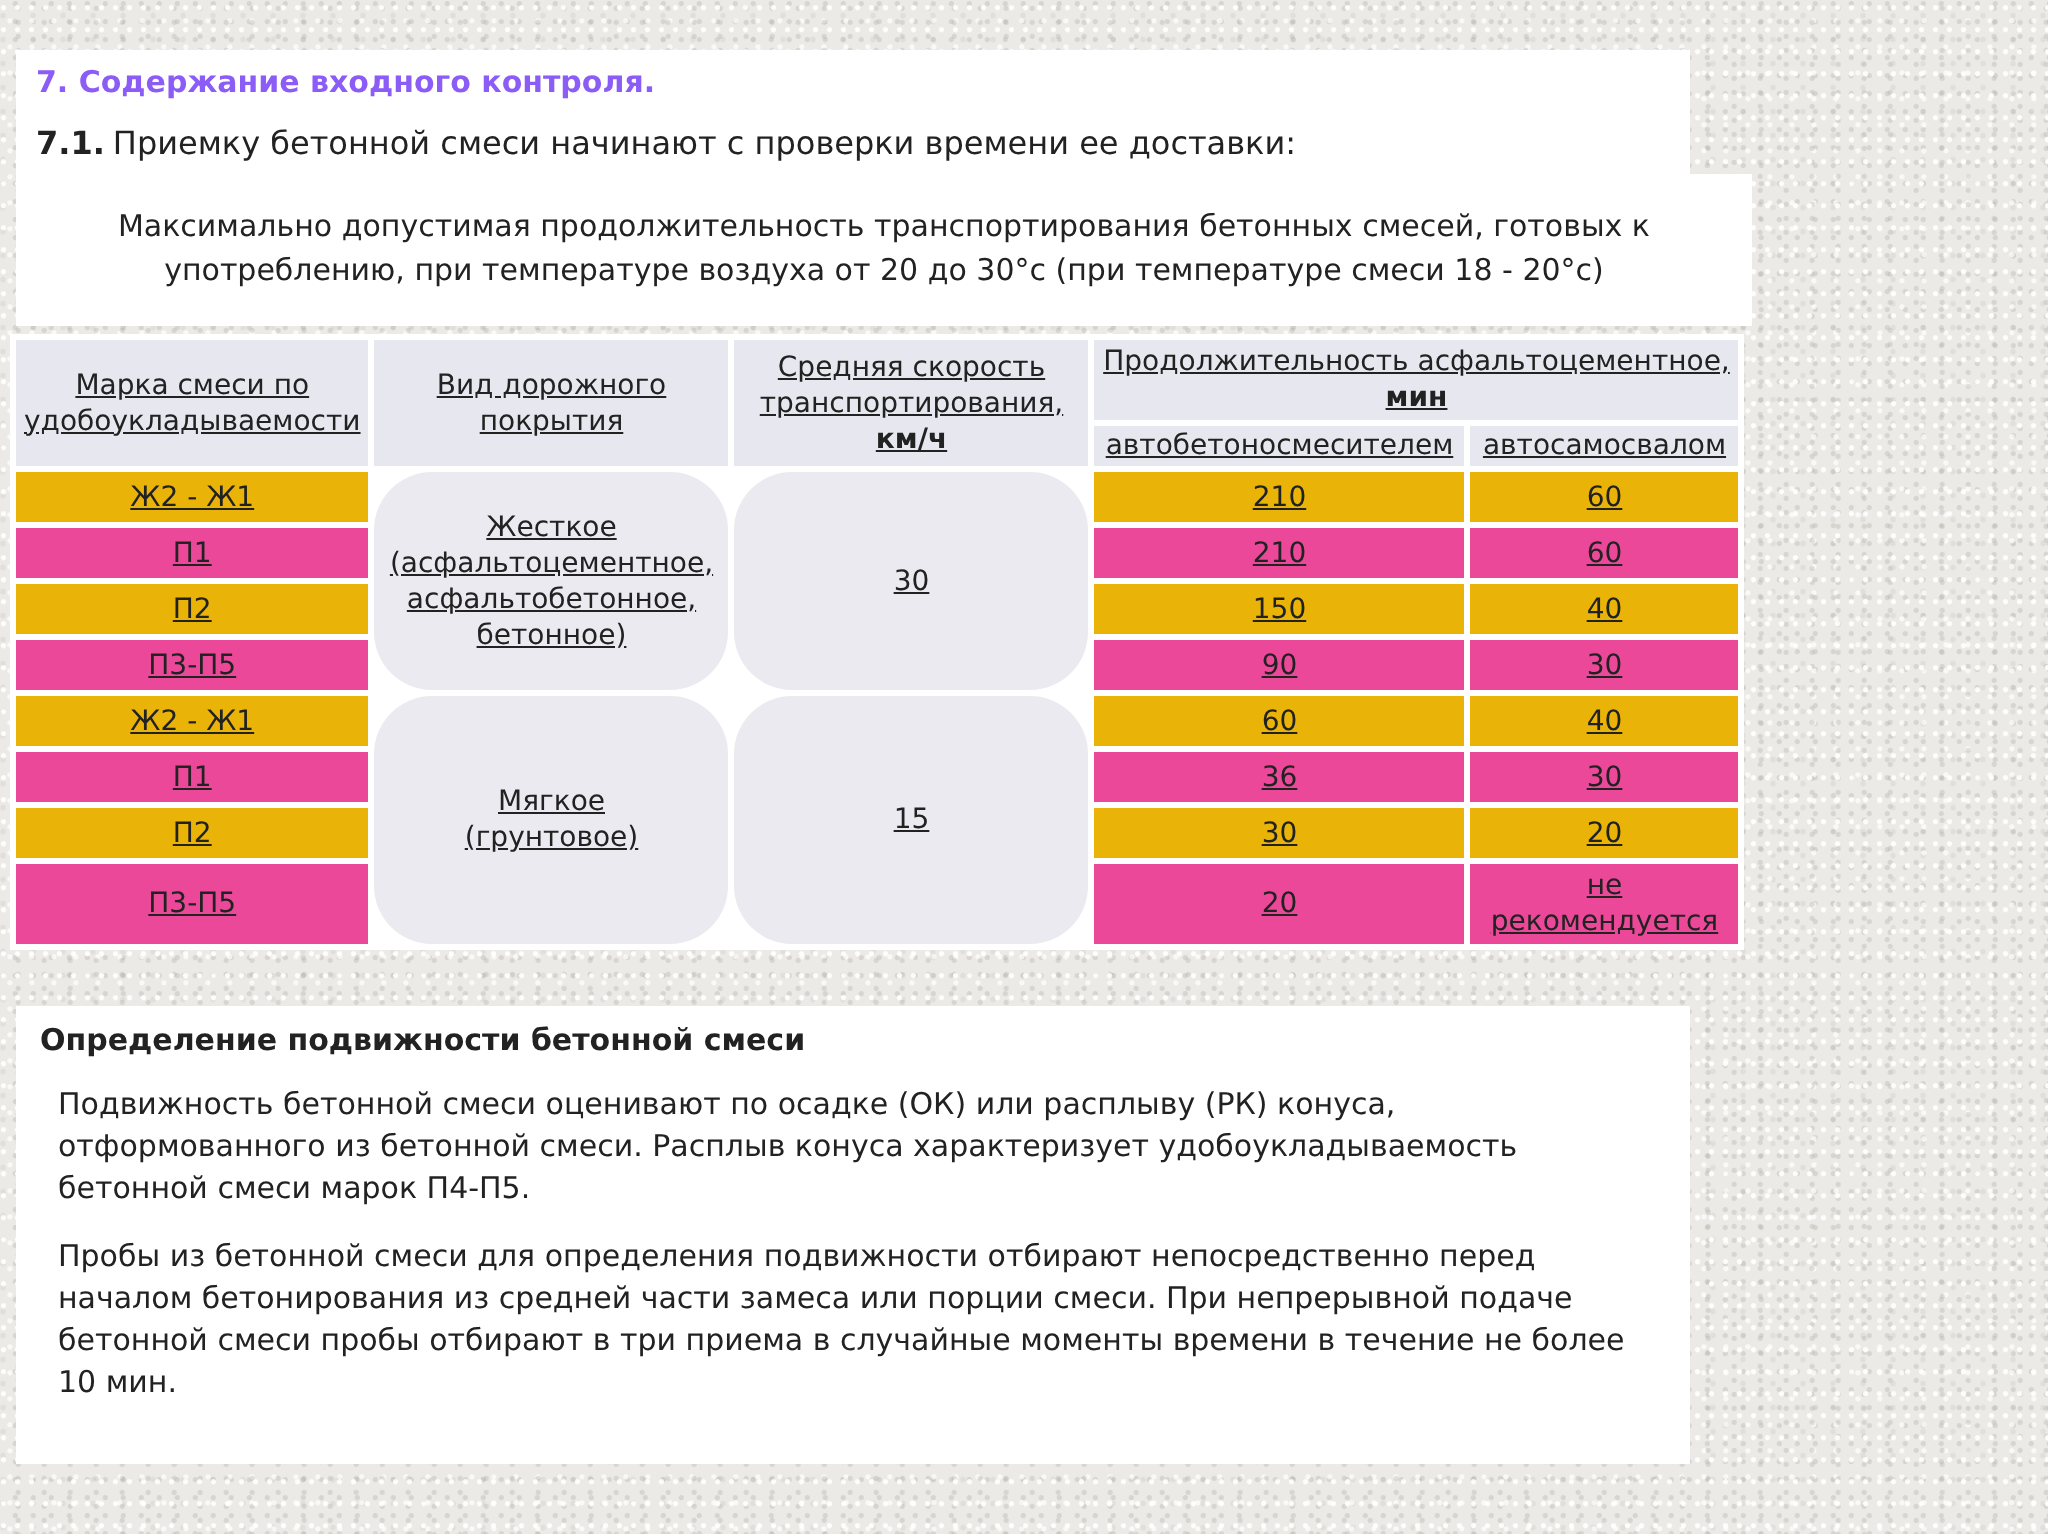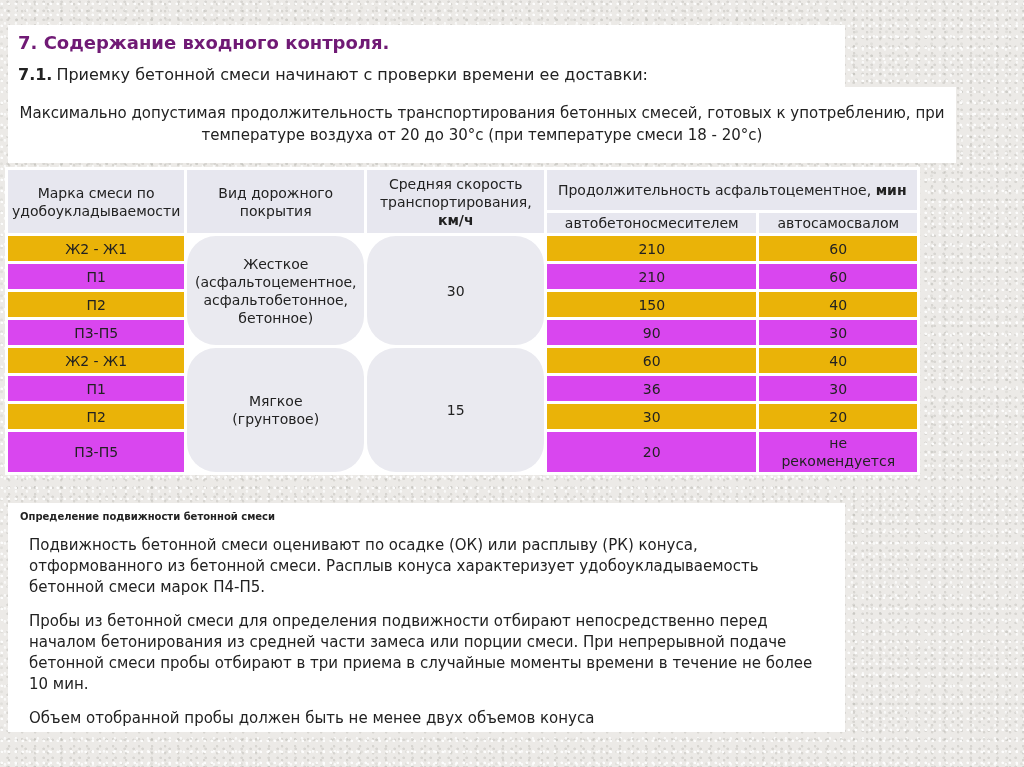--- a/index.html
+++ b/index.html
@@ -14,61 +14,61 @@
     background-image:
       radial-gradient(circle at 25% 35%, rgba(255,255,255,.9) 0 1px, transparent 1.6px),
       radial-gradient(circle at 70% 60%, rgba(175,175,168,.35) 0 1px, transparent 1.6px),
       radial-gradient(circle at 45% 80%, rgba(255,255,255,.7) 0 1px, transparent 1.6px),
       radial-gradient(circle at 85% 20%, rgba(165,165,158,.3) 0 1px, transparent 1.6px),
       radial-gradient(circle at 10% 65%, rgba(190,190,182,.25) 0 1px, transparent 1.8px);
     background-size:7px 11px,13px 7px,11px 13px,9px 9px,15px 12px;
   }
   .panel{position:absolute;background:#fff;}
   .panel-intro{left:8px;top:25px;width:837px;height:62px;}
-  .panel-caption{left:8px;top:87px;width:948px;height:76px;}
+  .panel-caption{left:8px;top:87px;width:868px;height:76px;}
   .panel-mobility{left:8px;top:503px;width:837px;height:229px;}
 
   .section-title{
     padding:7px 0 0 10px;
-    font-size:18px;font-weight:bold;color:#701a75;
+    font-size:15px;font-weight:bold;color:#8b5cf6;
   }
   .item71{padding:12px 0 0 10px;font-size:16px;}
   .item71 b{margin-right:4px;}
 
   .caption{
     max-width:930px;margin:0 auto;padding-top:15px;
     text-align:center;font-size:15px;line-height:22px;
   }
 
   table.transport{
     position:absolute;left:5px;top:167px;
     border-collapse:separate;border-spacing:3px;
     background:#fff;
-    font-size:14px;line-height:18px;
+    font-size:14px;line-height:18px;text-decoration:underline;
   }
   table.transport th,table.transport td{
     padding:2px 4px;text-align:center;vertical-align:middle;
     font-weight:normal;
   }
   table.transport thead th{background:#e7e7ef;}
   th.c1{width:157px;}
   th.c2{width:169px;}
   th.c3{width:169px;margin-top:16px;}
   th.c4{width:177px;}
   th.c5{width:126px;margin-top:33px;}
   tr.hmain th{height:36px;}
-  tr.hsub th{height:16px;padding:1px 16px;}
+  tr.hsub th{height:16px;padding:1px 4px;}
   tbody td{height:21px;background:#eab308;}
-  tbody tr.even td{background:#d946ef;margin-top:46px;}
+  tbody tr.even td{background:#ec4899;margin-top:46px;}
   td.merged{background:#eaeaf0 !important;border-radius:29px;}
   .pre{white-space:pre-line;}
   .unit{font-weight:bold;}
 
   .panel-mobility .m-title{
-    padding:8px 0 0 12px;font-size:10px;font-weight:bold;
+    padding:8px 0 0 12px;font-size:15px;font-weight:bold;
   }
   .panel-mobility p{
     margin:13px 14px 0 21px;font-size:15px;line-height:21px;
   }
 </style>
 </head>
 <body>
 
 <div class="stage">
 
@@ -152,16 +152,15 @@
         <td class="pre">не
 рекомендуется</td>
       </tr>
     </tbody>
   </table>
 
   <div class="panel panel-mobility">
     <div class="m-title">Определение подвижности бетонной смеси</div>
     <p>Подвижность бетонной смеси оценивают по осадке (ОК) или расплыву (РК) конуса, отформованного из бетонной смеси. Расплыв конуса характеризует удобоукладываемость бетонной смеси марок П4-П5.</p>
     <p>Пробы из бетонной смеси для определения подвижности отбирают непосредственно перед началом бетонирования из средней части замеса или порции смеси. При непрерывной подаче бетонной смеси пробы отбирают в три приема в случайные моменты времени в течение не более 10 мин.</p>
-    <p>Объем отобранной пробы должен быть не менее двух объемов конуса</p>
   </div>
 
 </div>
 
 </body></html>

